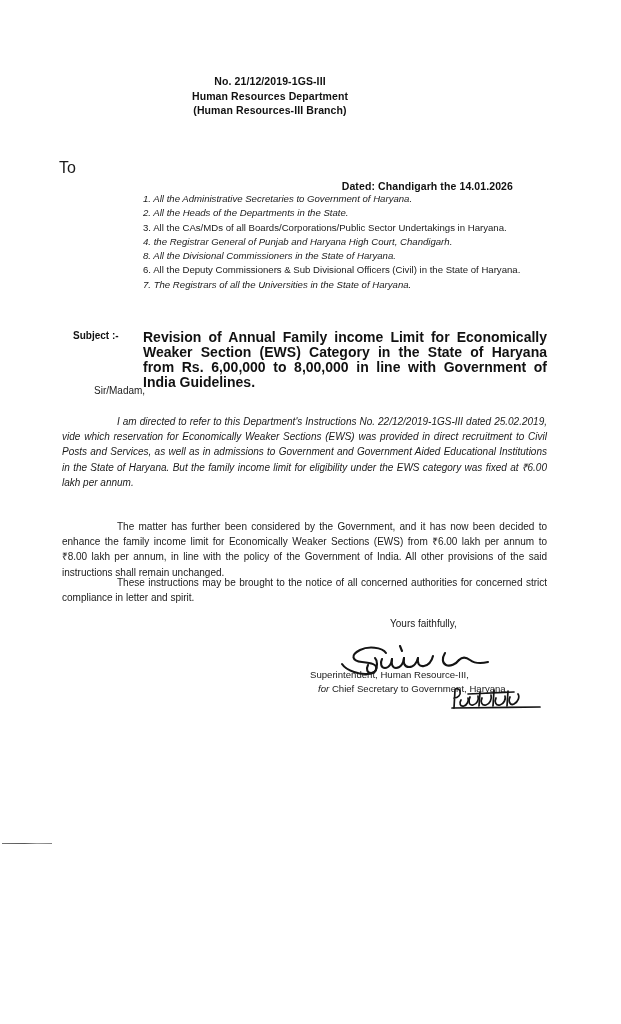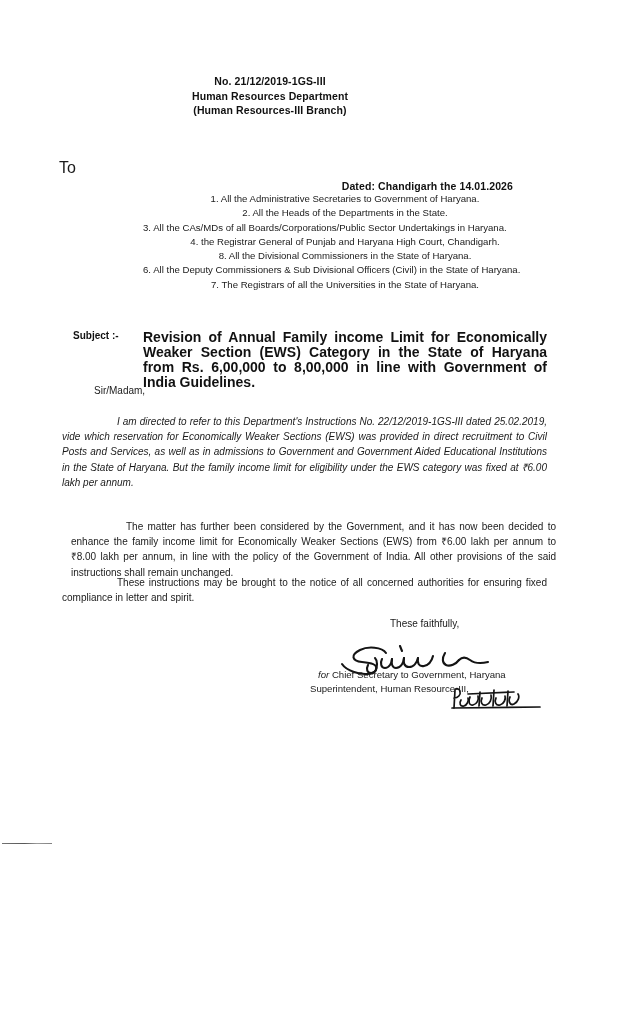--- a/index.html
+++ b/index.html
@@ -60,21 +60,21 @@
     top: 192px;
     width: 404px;
   }
   .recipient {
     font-size: 9.6px;
     line-height: 14.3px;
     text-align: justify;
     text-justify: inter-word;
     color: #1a1a1a;
   }
-  .recipient.nojust { text-align: center; }
+  .recipient.nojust { text-align: left; font-style: italic; }
 
   
   .subject-label {
     position: absolute;
     left: 73px;
     top: 330px;
     font-size: 10px;
     font-weight: bold;
     color: #111;
     text-align: center;
@@ -106,21 +106,21 @@
     left: 62px;
     width: 485px;
     font-size: 10px;
     line-height: 15.2px;
     text-align: justify;
     text-justify: inter-word;
     text-indent: 55px;
     color: #1a1a1a;
   }
   #para-1 { top: 414px; font-style: italic; }
-  #para-2 { top: 519px; margin-left: 9px; }
+  #para-2 { top: 519px; }
   #para-3 { top: 575px; }
 
   
   .yours {
     position: absolute;
     left: 390px;
     top: 618px;
     font-size: 10px;
     color: #1a1a1a;
   }
@@ -181,41 +181,41 @@
     <div class="recipient nojust">7. The Registrars of all the Universities in the State of Haryana.</div>
   </div>
 
   <div class="subject-label">Subject :-</div>
   <div class="subject-text">Revision of Annual Family income Limit for Economically Weaker Section (EWS) Category in the State of Haryana from Rs. 6,00,000 to 8,00,000 in line with Government of India Guidelines.</div>
 
   <div class="salutation">Sir/Madam,</div>
 
   <div class="body-para" id="para-1">I am directed to refer to this Department's Instructions No. 22/12/2019-1GS-III dated 25.02.2019, vide which reservation for Economically Weaker Sections (EWS) was provided in direct recruitment to Civil Posts and Services, as well as in admissions to Government and Government Aided Educational Institutions in the State of Haryana. But the family income limit for eligibility under the EWS category was fixed at ₹6.00 lakh per annum.</div>
   <div class="body-para" id="para-2">The matter has further been considered by the Government, and it has now been decided to enhance the family income limit for Economically Weaker Sections (EWS) from ₹6.00 lakh per annum to ₹8.00 lakh per annum, in line with the policy of the Government of India. All other provisions of the said instructions shall remain unchanged.</div>
-  <div class="body-para" id="para-3">These instructions may be brought to the notice of all concerned authorities for ensuring fixed compliance in letter and spirit.</div>
-
-  <div class="yours">These faithfully,</div>
+  <div class="body-para" id="para-3">These instructions may be brought to the notice of all concerned authorities for concerned strict compliance in letter and spirit.</div>
+
+  <div class="yours">Yours faithfully,</div>
 
   <svg class="sig-mark" id="sig-primary" width="190" height="32" viewBox="0 0 190 32">
     <g fill="none" stroke="#141414" stroke-width="2.1" stroke-linecap="round" stroke-linejoin="round">
       <path d="M48 8 C44 2, 30 1, 22 5 C12 10, 14 16, 24 17 C33 18, 40 19, 38 25 C36 30, 24 30, 16 27 C10 25, 6 22, 4 19"></path>
       <path d="M30 20 C28 24, 29 28, 33 28 C37 28, 39 24, 39 19 C39 16, 38 14, 37 13"></path>
       <path d="M44 14 C42 18, 43 23, 47 23 C51 23, 54 18, 54 14"></path>
       <path d="M54 14 C53 18, 54 23, 58 23 C63 23, 66 17, 66 13"></path>
       <path d="M66 13 C65 17, 66 22, 71 22 C76 22, 79 17, 80 13"></path>
       <path d="M80 13 C79 18, 81 22, 86 21 C91 20, 94 15, 95 11"></path>
       <path d="M107 8 C104 13, 104 18, 108 20 C112 22, 118 19, 121 15"></path>
       <path d="M121 15 C124 12, 128 12, 132 15 C136 18, 142 19, 150 17"></path>
       <path d="M62 1 L64 6"></path>
     </g>
   </svg>
 
   <div class="sig-block">
+    <div class="sig-line">Superintendent, Human Resource-III,</div>
     <div class="sig-line indent"><span class="ital">for</span> <span>Chief Secretary to Government, Haryana</span></div>
-    <div class="sig-line">Superintendent, Human Resource-III,</div>
   </div>
 
   <svg class="sig-mark" id="sig-secondary" width="100" height="26" viewBox="0 0 100 26">
     <g fill="none" stroke="#141414" stroke-width="1.7" stroke-linecap="round" stroke-linejoin="round">
       <path d="M6 22 L7 4 C7 2, 11 2, 12 5 C13 9, 10 12, 6 12"></path>
       <path d="M13 14 C11 17, 12 21, 16 20 C19 19, 21 15, 20 12"></path>
       <path d="M22 11 C20 15, 21 20, 25 19 C29 18, 31 14, 30 10"></path>
       <path d="M32 6 L31 20"></path>
       <path d="M34 12 C32 16, 34 20, 38 19 C42 18, 44 13, 43 9"></path>
       <path d="M46 4 L45 20"></path>

